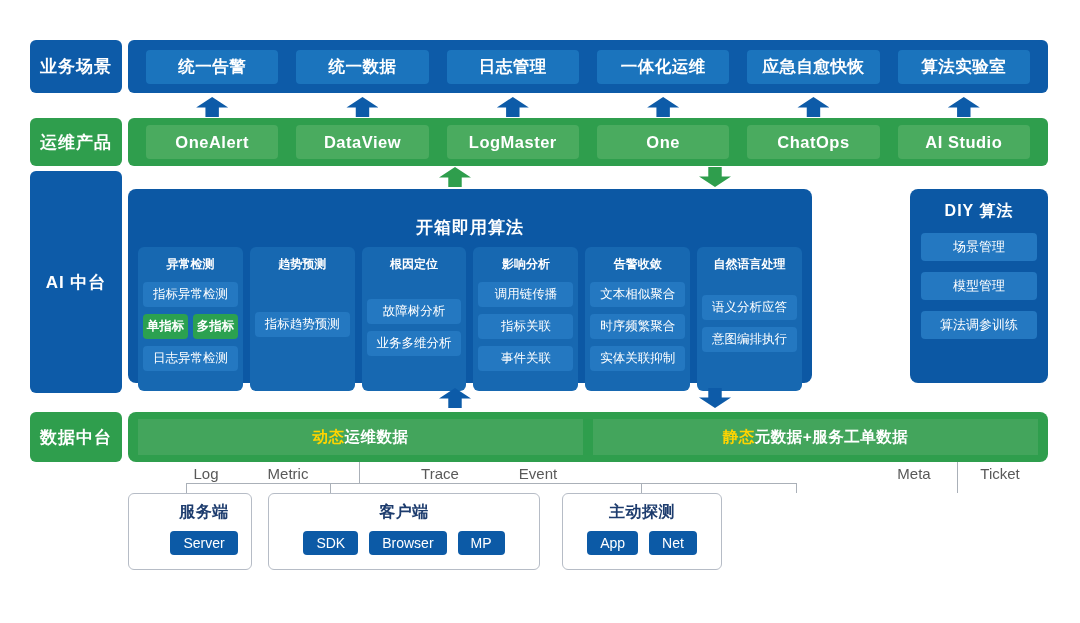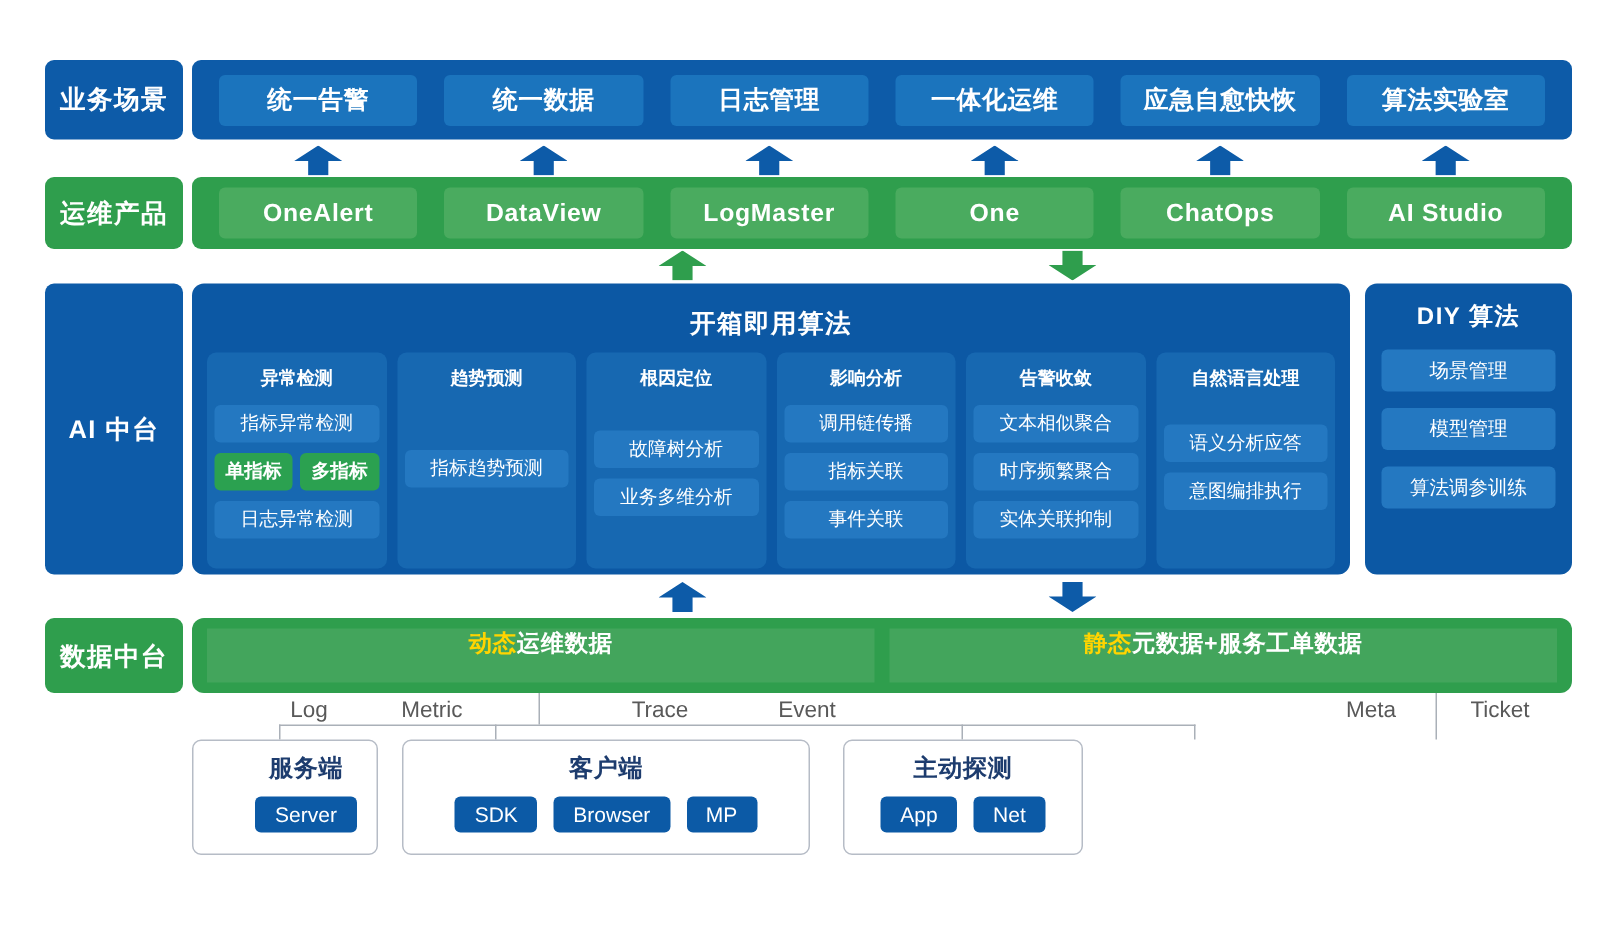--- a/index.html
+++ b/index.html
@@ -24,39 +24,39 @@
   .arrow{width:32px;height:20px;clip-path:polygon(50% 0,100% 52%,71% 52%,71% 100%,29% 100%,29% 52%,0 52%);}
   .arrow.blue{background:#0d5ba8;}
   .arrow.green{background:#2f9e4d;}
   .arrow.down{transform:rotate(180deg);}
   .arrow-strip{position:absolute;left:128px;width:920px;display:flex;gap:18px;padding:0 18px;box-sizing:border-box;}
   .arrow-strip .acell{flex:1;display:flex;justify-content:center;}
   .abs-arrow{position:absolute;}
 
   
   .ai-panel{position:absolute;top:189px;background:#0c58a4;border-radius:8px;box-sizing:border-box;}
-  #ai-main{left:128px;width:772px;height:194px;padding:12px 10px;}
+  #ai-main{left:128px;width:684px;height:194px;padding:24px 10px;}
   .ai-title{text-align:center;color:#fff;font-weight:bold;font-size:17px;margin:3px 0 8px;letter-spacing:1px;}
   .cols{display:flex;gap:7px;height:144px;}
   .col{flex:1;background:#1768b1;border-radius:6px;padding:6px 5px;box-sizing:border-box;
        display:flex;flex-direction:column;}
   .col-title{color:#fff;font-weight:bold;font-size:12px;text-align:center;margin:3px 0 2px;white-space:nowrap;}
   .chip{background:#2478c1;color:#fff;font-size:12.5px;text-align:center;border-radius:4px;
         padding:4px 1px;margin-top:7px;white-space:nowrap;}
   .chip.gchip{background:#2ba150;font-weight:bold;}
   .green-row{display:flex;gap:5px;margin-top:7px;}
   .green-row .chip{flex:1;margin-top:0;padding:4px 0;}
   #ai-diy{left:910px;width:138px;height:194px;padding:8px 11px;}
   #ai-diy .ai-title{font-size:16px;margin:4px 0 6px;}
   #ai-diy .chip{margin-top:11px;font-size:13px;padding:5px 1px;}
 
   
   #band-data{position:absolute;left:128px;top:412px;width:920px;height:50px;background:#2f9e4d;
              border-radius:8px;display:flex;gap:10px;padding:7px 10px;box-sizing:border-box;}
-  .data-bar{flex:1;background:#43a55c;border-radius:0;display:flex;justify-content:center;
+  .data-bar{flex:1;background:#43a55c;border-radius:0;display:flex;align-items:center;justify-content:center;
             color:#fff;font-weight:bold;font-size:15.5px;letter-spacing:0.5px;}
   .hl{color:#ffd400;}
 
   
   .dtype{position:absolute;top:465px;transform:translateX(-50%);color:#595959;font-size:15px;}
   .line{position:absolute;background:#aab0b8;}
 
   
   .src{position:absolute;top:493px;height:77px;background:#fff;border:1px solid #b6bcc6;border-radius:6px;
        box-sizing:border-box;text-align:center;padding-top:8px;}
@@ -106,21 +106,21 @@
     <div class="cell">DataView</div>
     <div class="cell">LogMaster</div>
     <div class="cell">One</div>
     <div class="cell">ChatOps</div>
     <div class="cell">AI Studio</div>
   </div>
 
   <div class="abs-arrow arrow green" style="left:439px;top:167px;"></div>
   <div class="abs-arrow arrow green down" style="left:699px;top:167px;"></div>
 
-  <div class="side-label blue-bg" style="top:189px;height:194px;">AI 中台</div>
+  <div class="side-label blue-bg" style="top:171px;height:222px;">AI 中台</div>
 
   <div class="ai-panel" id="ai-main">
     <div class="ai-title">开箱即用算法</div>
     <div class="cols">
       <div class="col">
         <div class="col-title">异常检测</div>
         <div class="chip">指标异常检测</div>
         <div class="green-row">
           <div class="chip gchip">单指标</div>
           <div class="chip gchip">多指标</div>

